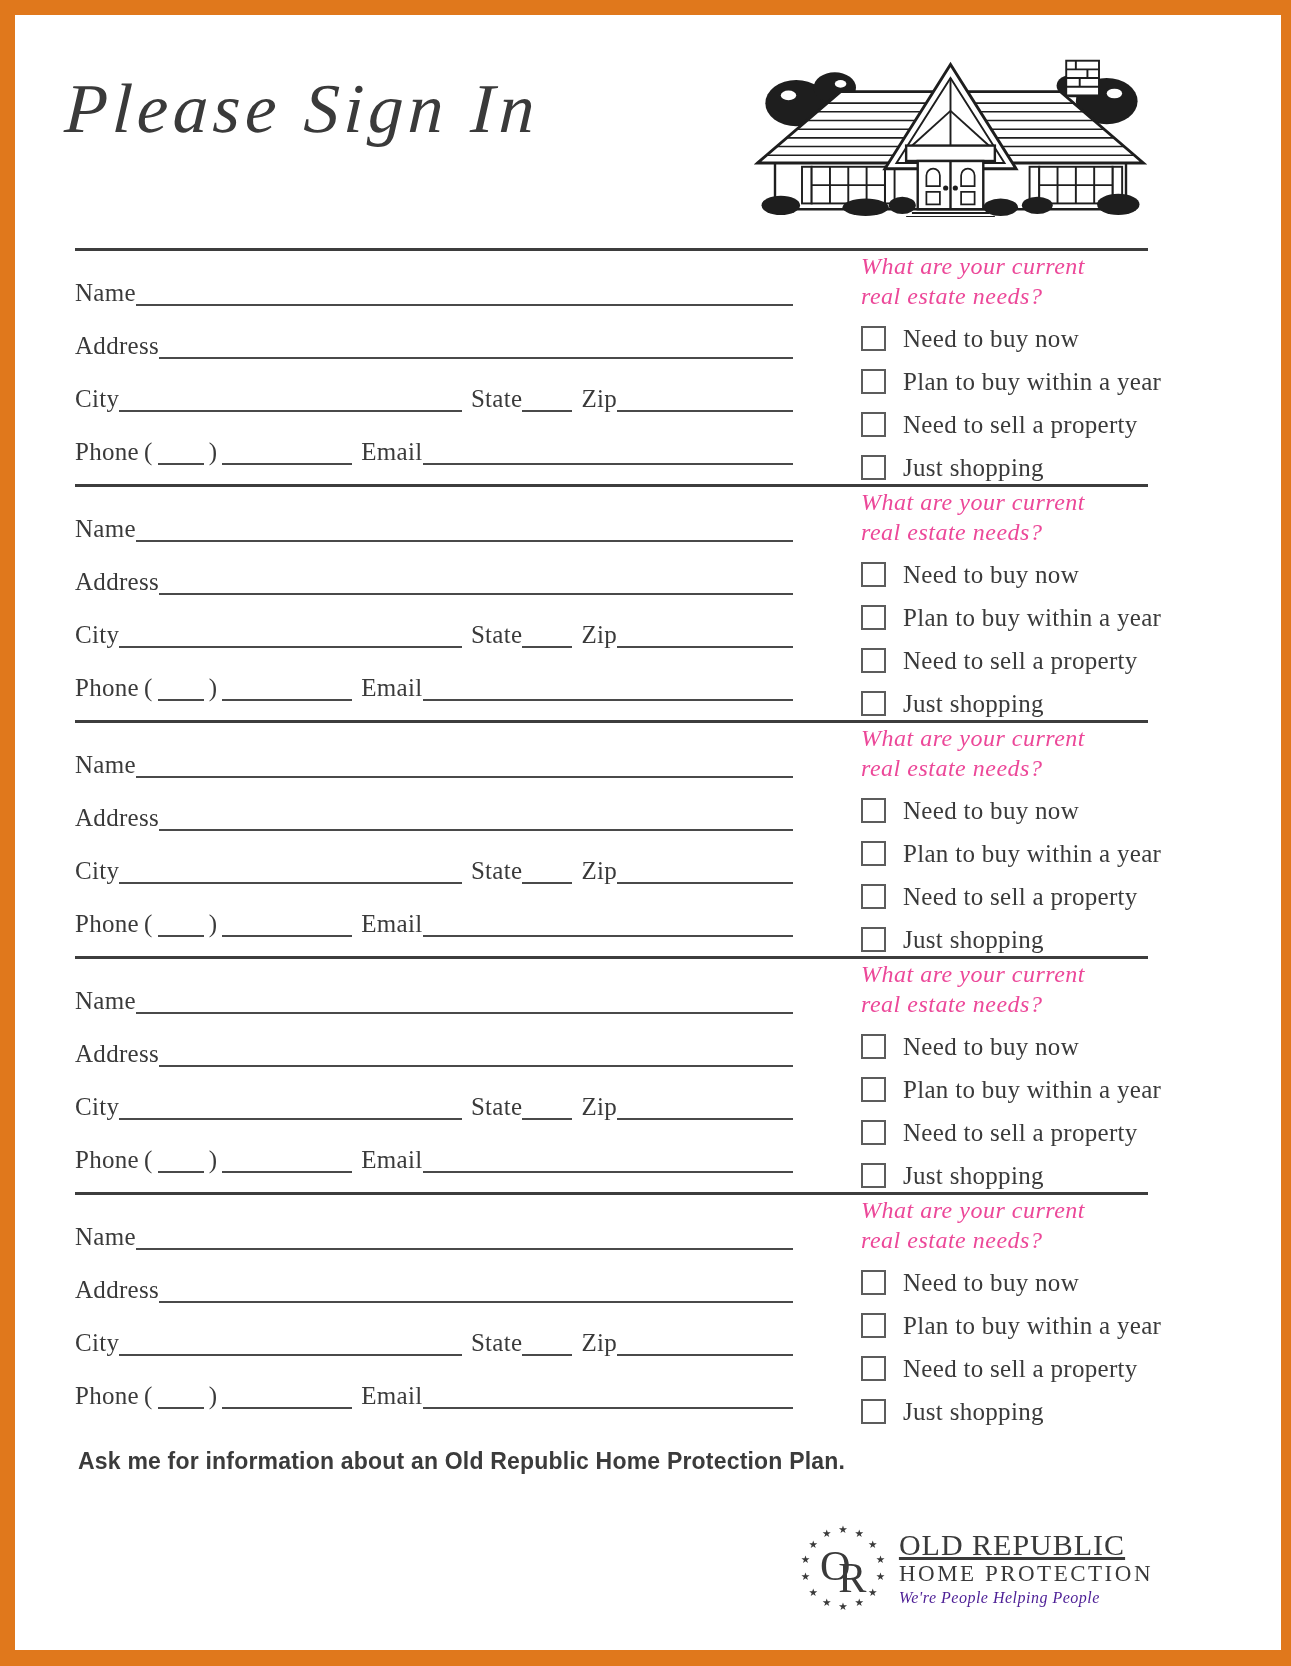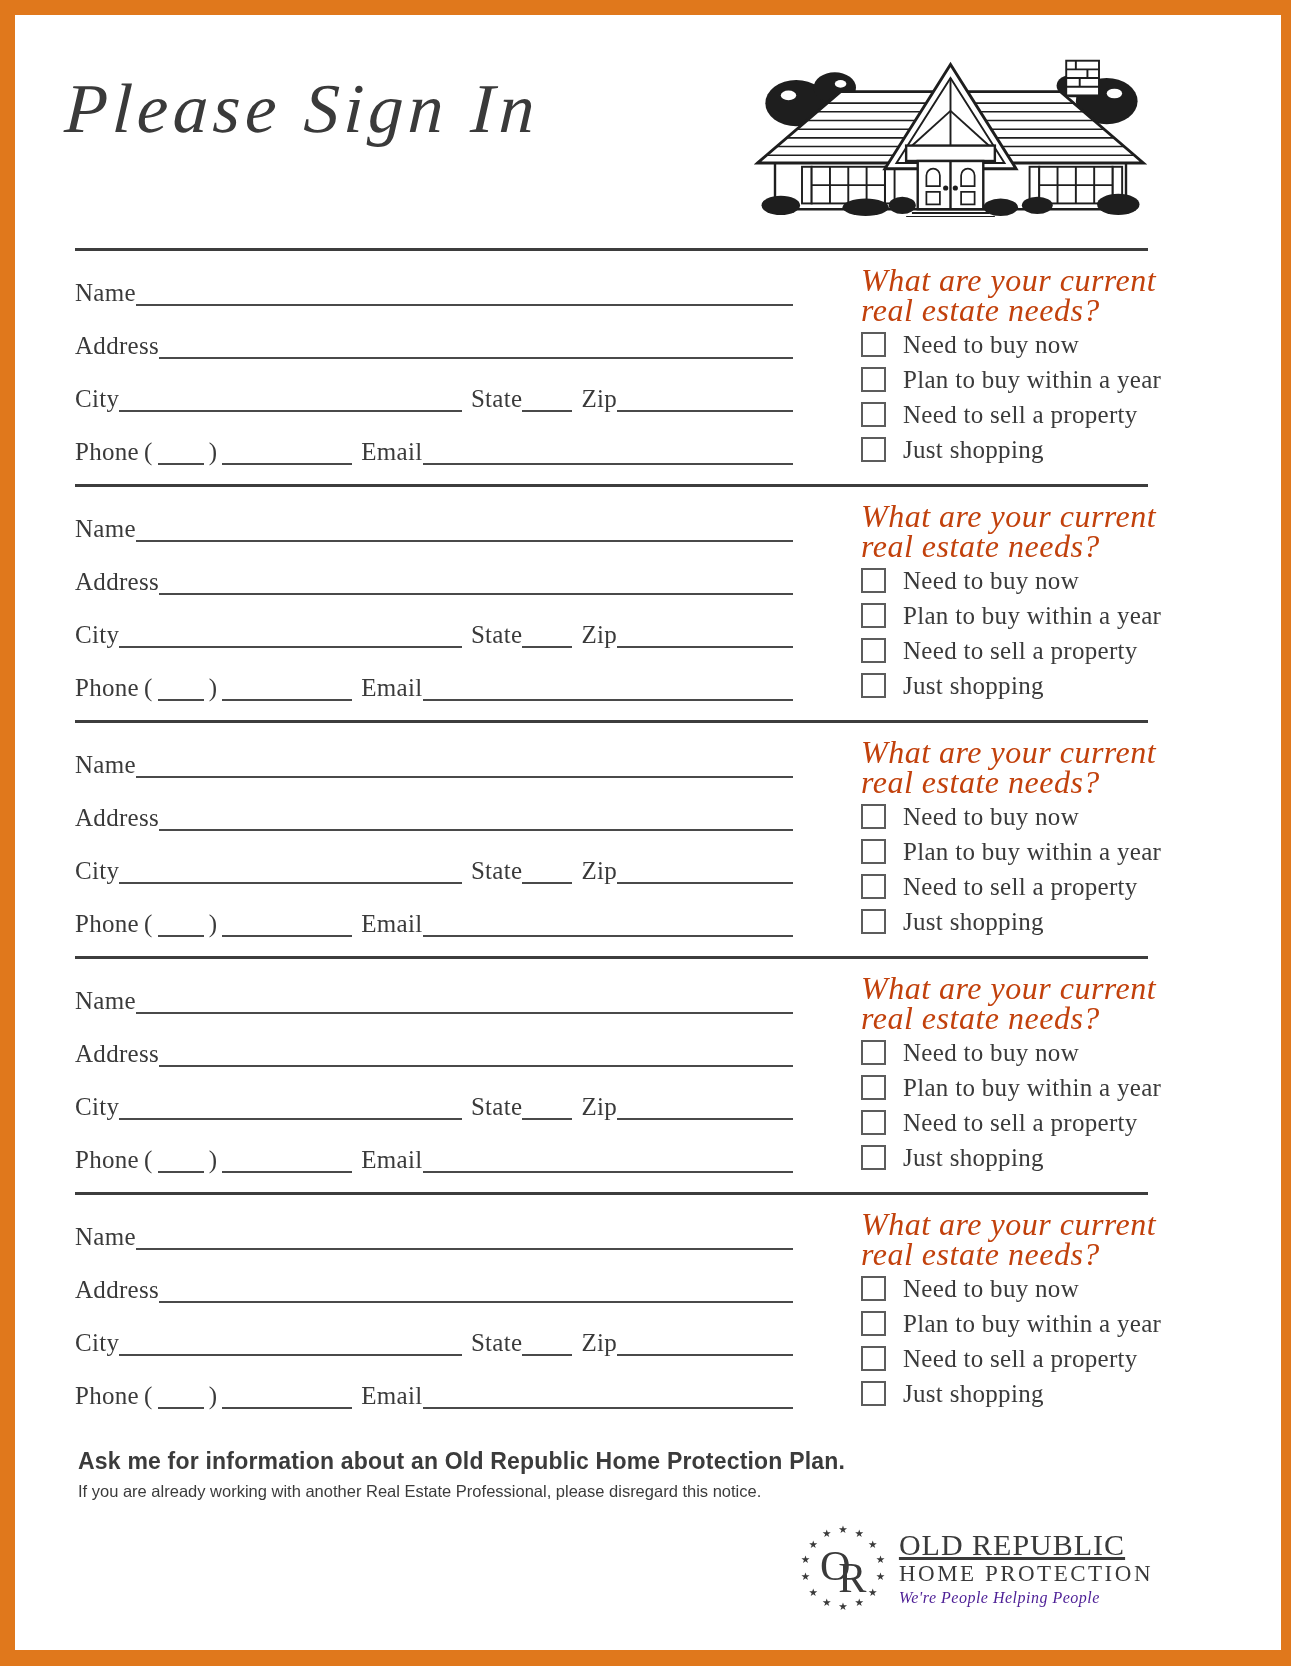--- a/index.html
+++ b/index.html
@@ -53,27 +53,26 @@
   .paren{margin:0 5px;}
   .sp{margin-left:9px;}
   .blank{height:12px;border-bottom:2px solid var(--line);}
   .grow{flex:1 1 auto;}
   .w-state{width:50px;}
   .w-zip{width:176px;}
   .w-area{width:46px;}
   .w-phone{width:130px;}
   .right-col{margin-left:auto;width:287px;}
   .needs-heading{
-    margin-top:14px;
     font-family:cursive;font-style:italic;
-    font-size:32px;line-height:30px;
-    letter-spacing:.5px;color:#c2410c;
+    font-size:24px;line-height:30px;
+    letter-spacing:.5px;color:#ec4899;
     white-space:nowrap;
   }
-  .opt{display:flex;align-items:center;height:31px;margin-top:4px;text-align:center;}
+  .opt{display:flex;align-items:center;height:31px;margin-top:12px;text-align:center;}
   .opt:first-of-type{margin-top:16px;}
   .cb{
     width:25px;height:25px;flex:none;
     border:2.5px solid #5C5C5C;background:#fff;
   }
   .opt-lbl{margin-left:17px;font-size:25px;letter-spacing:.3px;white-space:nowrap;color:var(--ink);}
   
   .footer{margin:20px 0 12px 63px;font-family:"Liberation Sans",sans-serif;}
   .footer-line1{margin:0;font-size:23px;font-weight:bold;color:#3B3B3B;letter-spacing:.2px;}
   .footer-line2{margin:7px 0 0 0;font-size:16.5px;color:#3B3B3B;}
@@ -459,21 +458,20 @@
         <div class="opt">
           <span class="cb"></span>
           <span class="opt-lbl">Just shopping</span>
         </div>
       </div>
     </section>
   </div>
 
   <div class="footer">
     <p class="footer-line1">Ask me for information about an Old Republic Home Protection Plan.</p>
-    <p class="footer-line2">If you are already working with another Real Estate Professional, please disregard this notice.</p>
   </div>
 
   <div class="logo">
     <svg width="96" height="96" viewBox="0 0 100 100">
       <g fill="#3A3A3A" font-family="'DejaVu Sans',sans-serif" font-size="11" text-anchor="middle">
         <text x="50" y="14">★</text>
           <text x="67" y="18">★</text>
           <text x="81" y="29">★</text>
         <text x="89" y="45">★</text>
           <text x="89" y="63">★</text>

